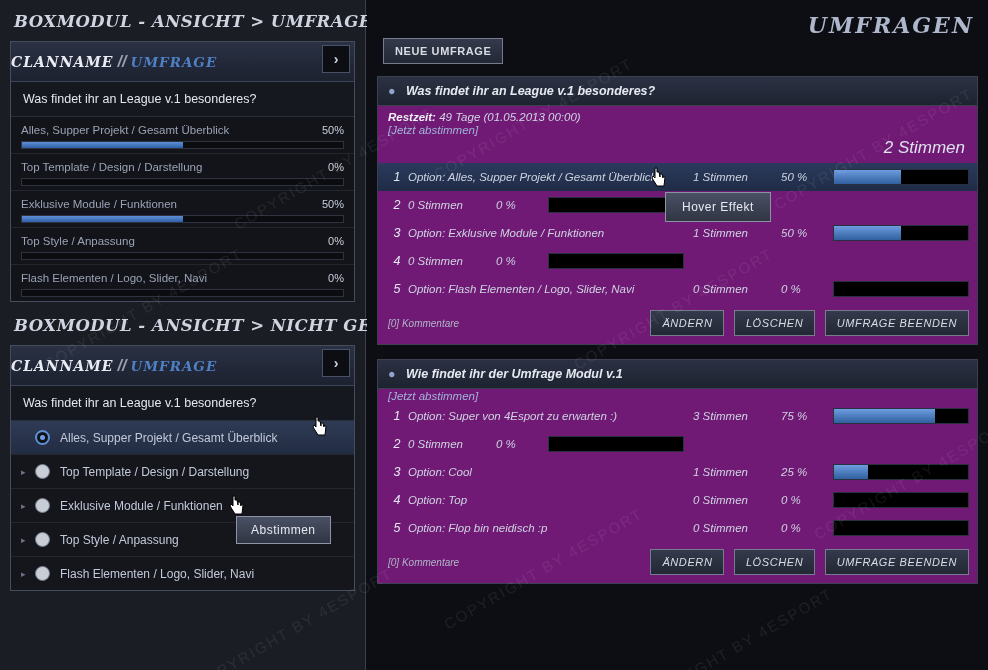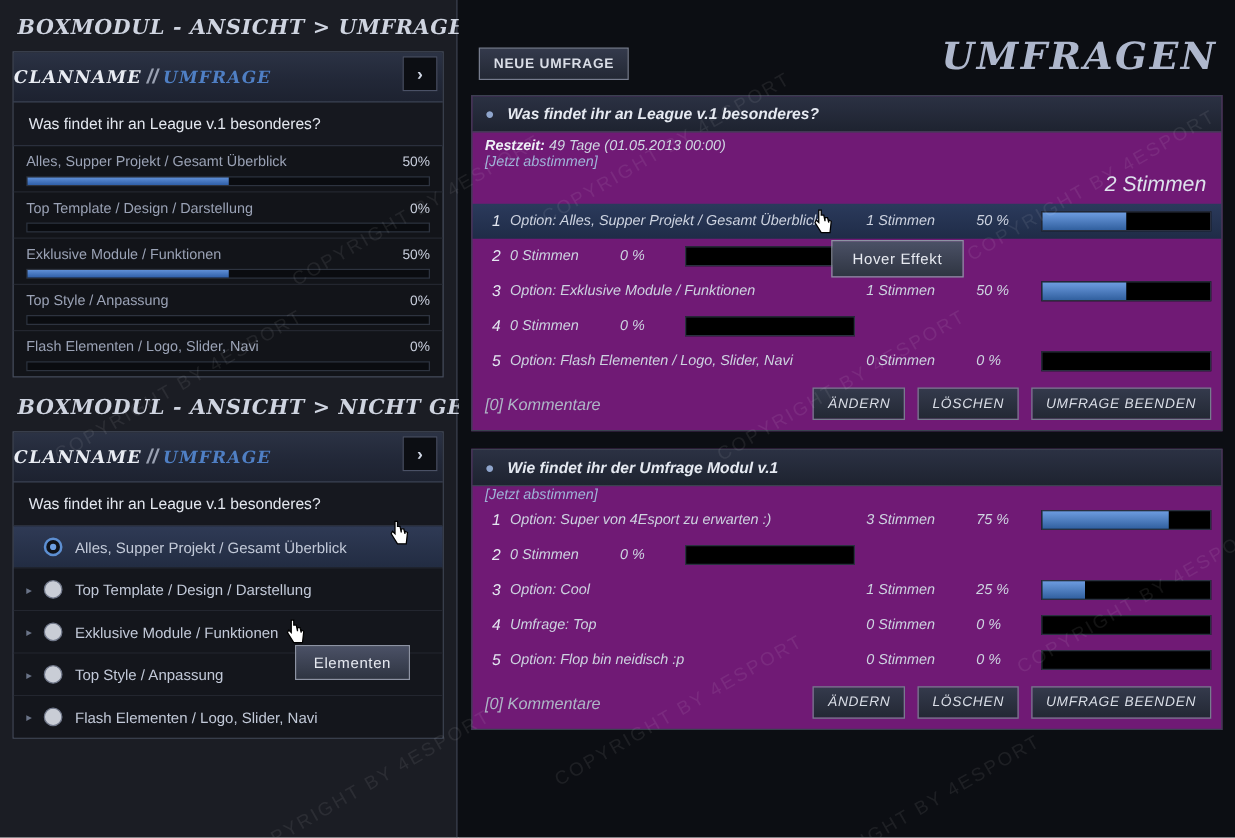--- a/index.html
+++ b/index.html
@@ -142,24 +142,24 @@
   }
 
   
   .right-panel {
     position: absolute; left: 367px; top: 0;
     width: 621px; height: 670px;
     background: #0c0e13;
     padding: 8px 10px;
   }
   .rp-title {
-    position: absolute; right: 14px; top: 28px;
+    position: absolute; right: 14px; top: 12px;
     font-family: "DejaVu Serif", serif;
     font-style: italic; font-weight: bold;
-    color: #aeb7cc; font-size: 30px; letter-spacing: 2px;
+    color: #aeb7cc; font-size: 22px; letter-spacing: 2px;
   }
   .btn {
     background: linear-gradient(to bottom, #32384a, #23283414);
     background: linear-gradient(to bottom, #343a4c, #232834);
     border: 1px solid #767c8d;
     color: #d9dde6;
     font-size: 11px;
     letter-spacing: 0.6px;
     padding: 6px 11px;
     display: inline-block;
@@ -208,21 +208,21 @@
     background: #000; border: 1px solid #2a3040;
   }
   .pbar > i {
     display: block; height: 100%;
     background: linear-gradient(to bottom, #6d9ce0, #31609f);
   }
   .poll-foot {
     display: flex; align-items: center; justify-content: space-between;
     padding: 7px 8px 8px 10px;
   }
-  .poll-foot .cmt { color: #aeb6c6; font-size: 13px; }
+  .poll-foot .cmt { color: #aeb6c6; font-size: 10px; }
   .foot-btns .btn { margin-left: 5px; }
 
   
   .wm {
     position: absolute;
     color: rgba(255,255,255,0.075);
     font-size: 15px;
     letter-spacing: 2px;
     transform: rotate(-30deg);
     white-space: nowrap;
@@ -329,21 +329,21 @@
         <span class="radio"></span>
         <span class="vote-label">Top Style / Anpassung</span>
       </div>
       <div class="vote-row" style="border-bottom:none">
         <span class="vrow-caret">▸</span>
         <span class="radio"></span>
         <span class="vote-label">Flash Elementen / Logo, Slider, Navi</span>
       </div>
     </div>
 
-    <div class="tip-btn" style="left:236px; top:516px;">Elementen</div>
+    <div class="tip-btn" style="left:236px; top:516px;">Abstimmen</div>
   </div>
 
   <div class="right-panel">
     <div class="rp-title">UMFRAGEN</div>
 
     <div class="btn" id="new-poll-btn">NEUE UMFRAGE</div>
 
     
     <div class="poll">
       <div class="poll-head">
@@ -440,21 +440,21 @@
         <span class="pnum">3</span>
         <span class="ptext">Option: Cool</span>
         <span class="pstim">1 Stimmen</span>
         <span class="ppct">25 %</span>
         <span class="pbar">
             <i style="width:25%"></i>
           </span>
       </div>
       <div class="prow">
         <span class="pnum">4</span>
-        <span class="ptext">Umfrage: Top</span>
+        <span class="ptext">Option: Top</span>
         <span class="pstim">0 Stimmen</span>
         <span class="ppct">0 %</span>
         <span class="pbar">
             <i style="width:0%"></i>
           </span>
       </div>
       <div class="prow">
         <span class="pnum">5</span>
         <span class="ptext">Option: Flop bin neidisch :p</span>
         <span class="pstim">0 Stimmen</span>

